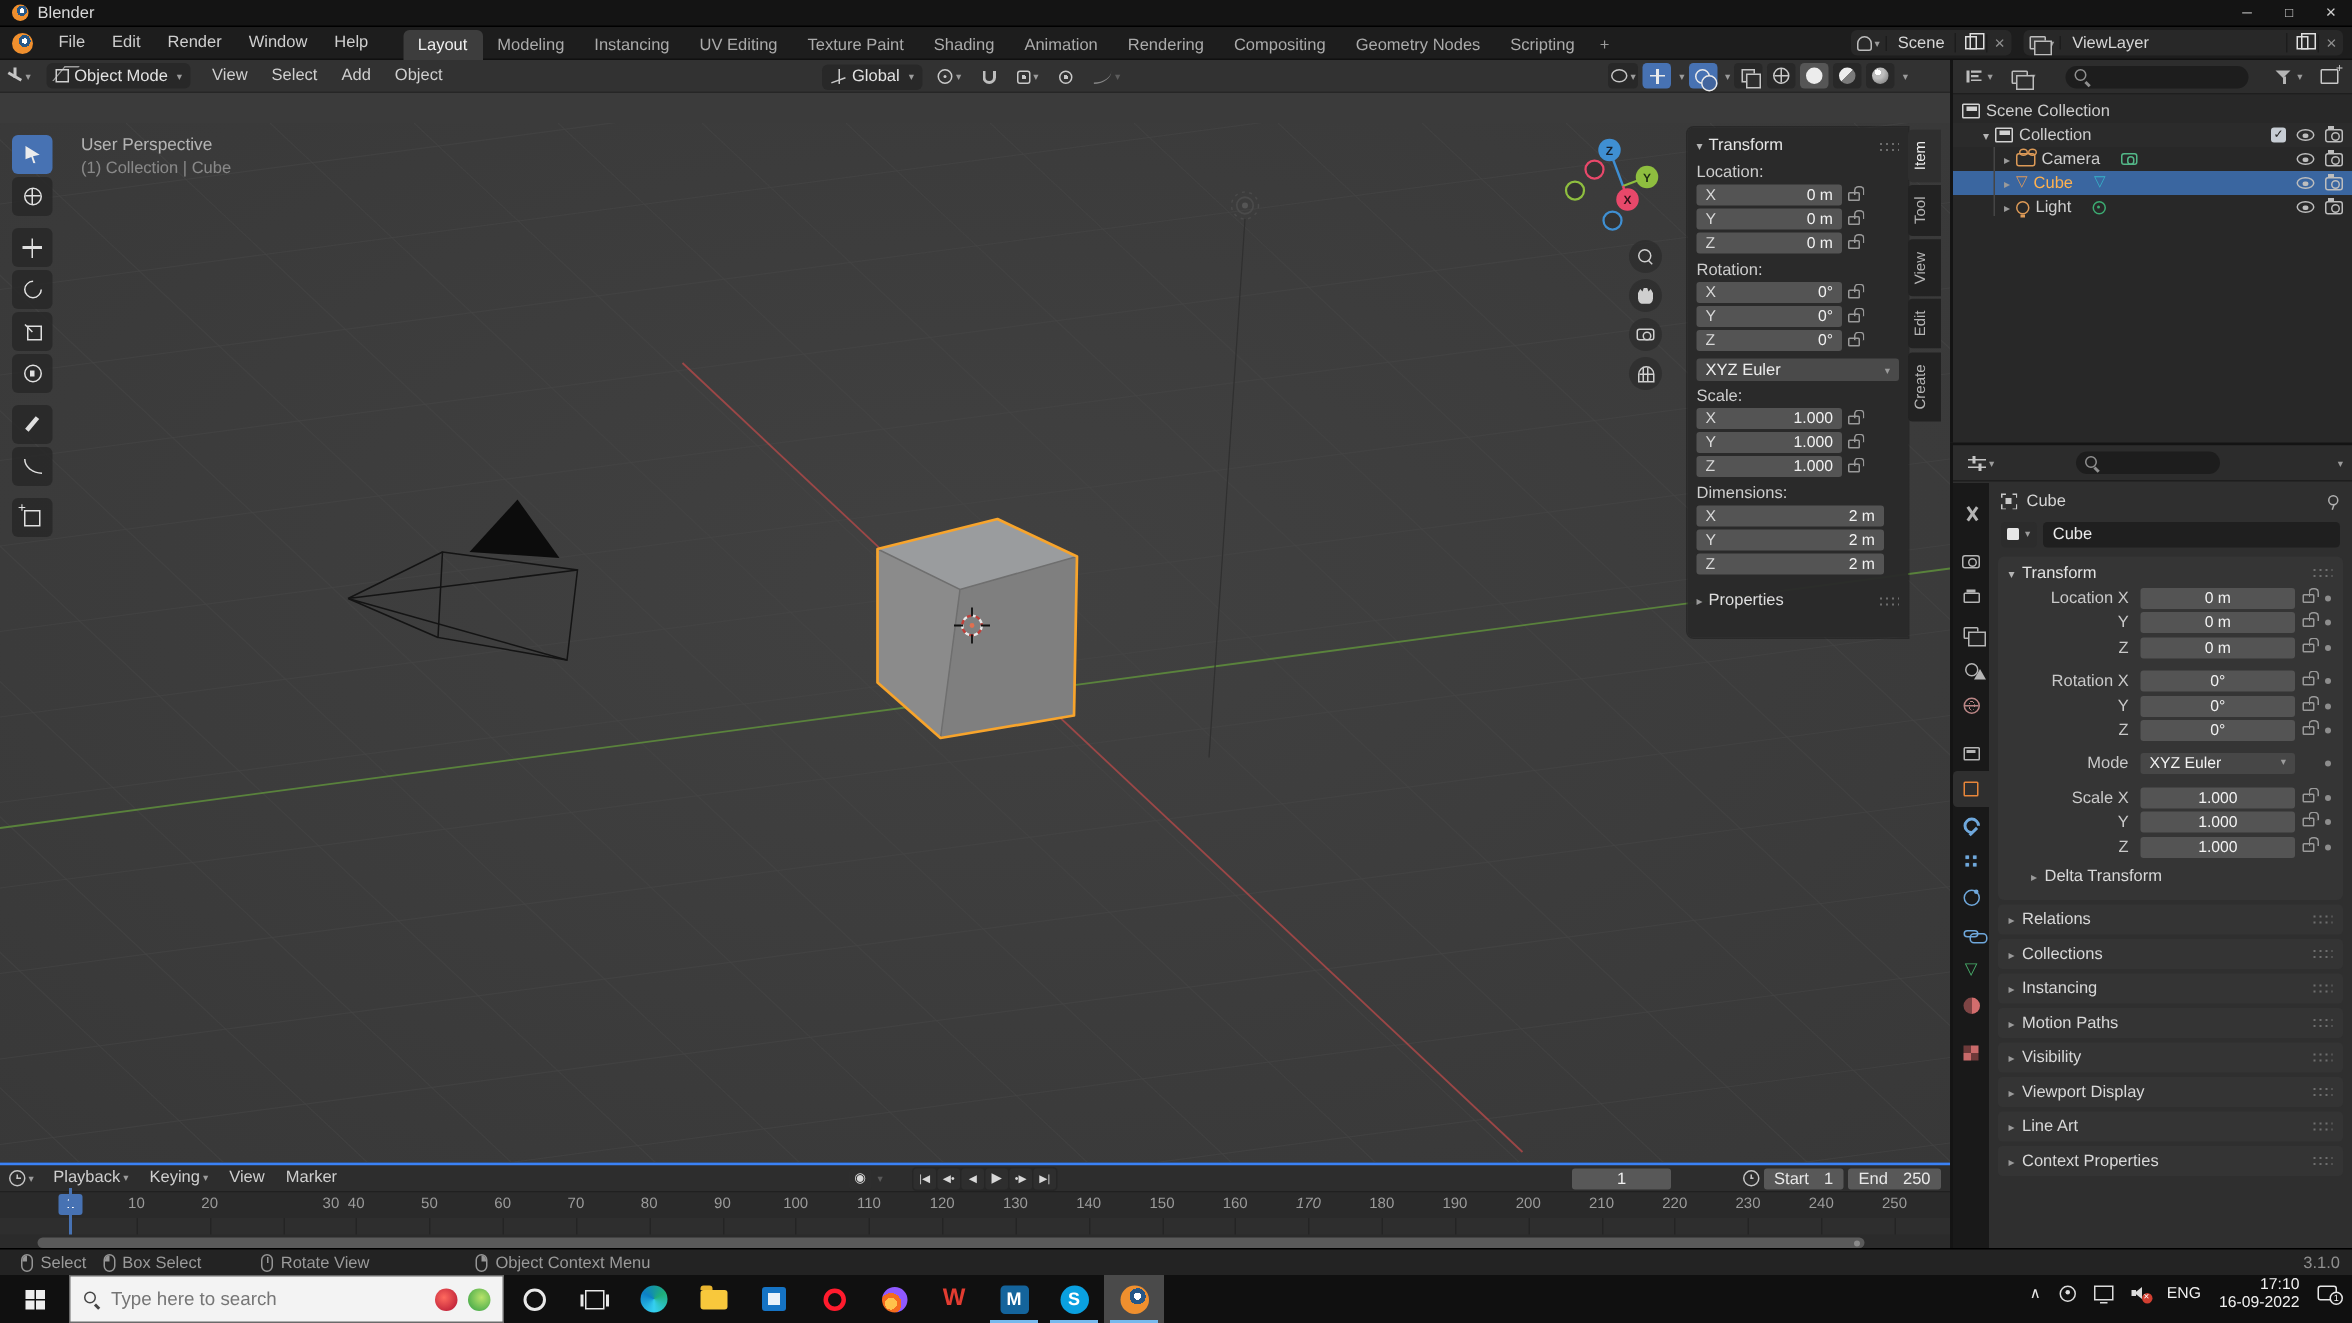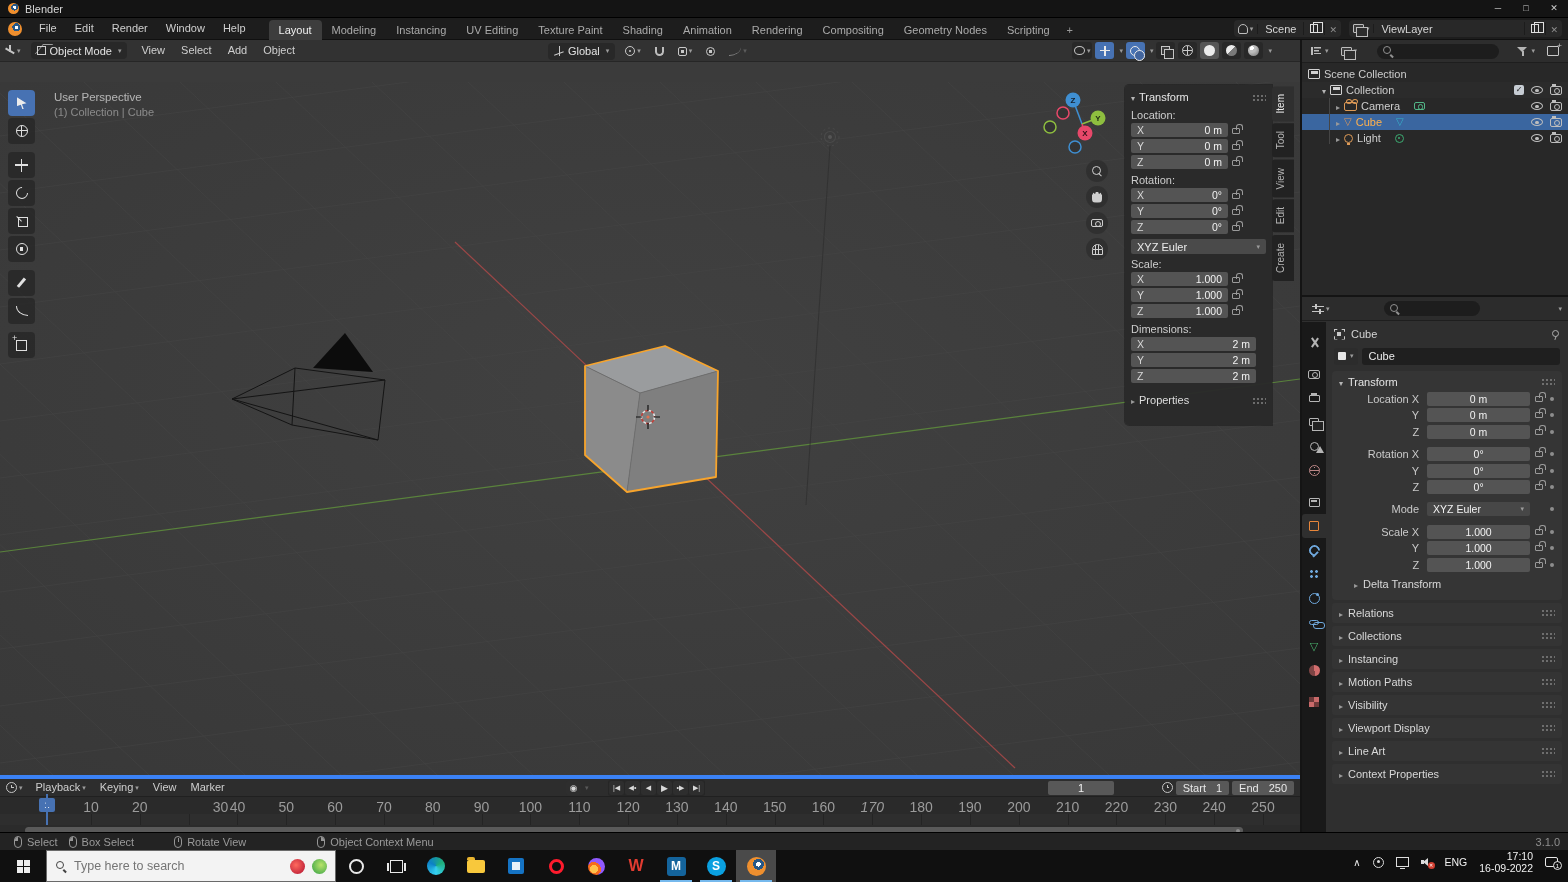--- a/index.html
+++ b/index.html
@@ -266,35 +266,35 @@
   .pp-field.dd .chev{margin-left:auto}
   .pp-row .lock{margin-left:5px;margin-top:4px}
   .pp-dot{width:4px;height:4px;border-radius:50%;background:#8d8d8d;margin:5px 0 0 7px}
   .pp-row.mode .pp-dot{margin-left:20px}
   .pp-gap{height:6px}
   .pp-sub{display:flex;align-items:center;gap:5px;height:20px;padding-left:22px;color:#d8d8d8}
   .pp-section{margin:3px 6px 0 6px;background:#343434;border-radius:3px;height:20px;display:flex;align-items:center;gap:5px;padding:0 7px;color:#d8d8d8}
   .pp-section .grip{margin-left:auto}
 
   
-  #timeline{position:absolute;left:0;top:775px;width:1300px;height:57px;background:#2b2b2b;border-top:4px solid #3b82f6}
+  #timeline{position:absolute;left:0;top:775px;width:1300px;height:57px;background:#2b2b2b;border-top:2px solid #3b82f6}
   .tl-header{position:relative;height:18px;background:#2d2d2d;display:flex;align-items:center;border-bottom:1px solid #202020}
   .tl-header .menu-item{padding:0 7px;display:flex;align-items:center}
   .tl-edic{display:flex;align-items:center;padding:0 6px}
   .tl-center{position:absolute;left:566px;display:flex;align-items:center;gap:2px}
   .tp{min-width:15px;height:14px;background:#2e2e2e;border-radius:2px;color:#d8d8d8;font-size:7px;display:flex;align-items:center;justify-content:center}
   .tp-rec::before{content:"\25C9";font-size:9px}
   .tl-transport{position:absolute;left:608px;display:flex;gap:1px;background:#262626;border-radius:3px;padding:1px}
   .tp-js::before{content:"|\25C0"} .tp-pk::before{content:"\25C0\2022"} .tp-pr::before{content:"\25C0"}
   .tp-pl::before{content:"\25B6";font-size:9px} .tp-nk::before{content:"\2022\25B6"} .tp-je::before{content:"\25B6|"}
   .tl-frame{position:absolute;left:1048px;width:66px;height:14px;background:#585858;border-radius:2px;color:#f2f2f2;text-align:center;line-height:14px}
   .tl-range{position:absolute;right:6px;display:flex;align-items:center;gap:3px}
   .tl-rf{height:14px;background:#585858;border-radius:2px;display:flex;align-items:center;padding:0 7px;gap:10px;color:#e8e8e8}
   .tl-ruler{position:relative;height:17px;background:#2a2a2a}
-  .tl-num{position:absolute;top:2px;transform:translateX(-50%);color:#9b9b9b;font-size:14px}
+  .tl-num{position:absolute;top:2px;transform:translateX(-50%);color:#9b9b9b;font-size:10px}
   .tl-playhead{position:absolute;left:39px;top:1px;width:16px;height:14px;background:var(--accent-blue);border-radius:2px;color:#fff;font-size:9.5px;text-align:center;line-height:14px;z-index:3}
   .tl-playline{position:absolute;left:46px;top:15px;width:2px;height:31px;background:var(--accent-blue);z-index:3}
   .tl-channel{position:relative;height:11px;background:#2e2e2e}
   .tl-tick{position:absolute;top:0;width:1px;height:11px;background:#242424}
   .tl-scroll{position:relative;height:11px}
   .tl-scrollbar{position:absolute;left:25px;top:2px;width:1218px;height:7px;background:#5a5a5a;border-radius:4px}
   .tl-scrollbar::after{content:"";position:absolute;right:3px;top:1.5px;width:4px;height:4px;border-radius:50%;background:#8a8a8a}
 
   
   #statusbar{position:absolute;left:0;top:832px;width:1568px;height:18px;background:#232323;display:flex;align-items:center;color:#9a9a9a;border-top:1px solid #000}

